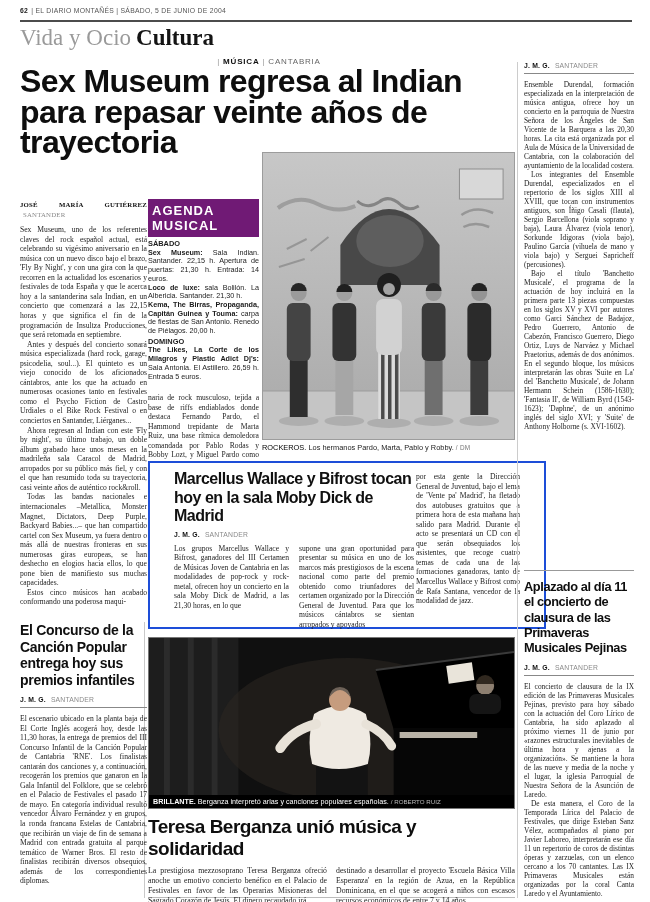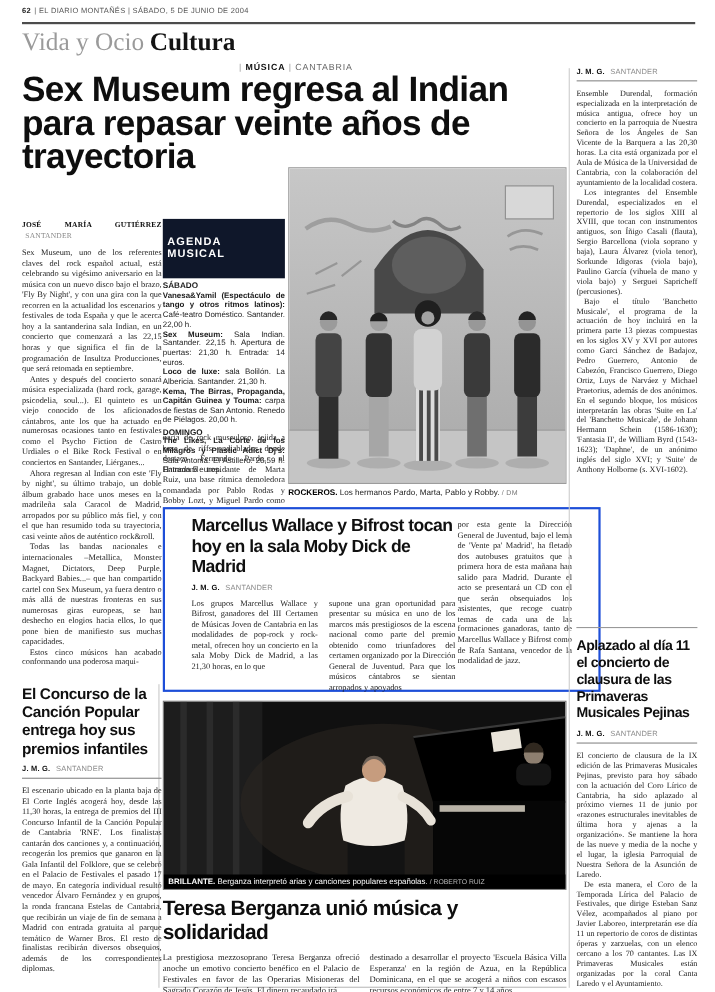--- a/index.html
+++ b/index.html
@@ -26,32 +26,32 @@
   .byline .place{color:#8a8a8a;margin-left:3px;}
   .byline.ruled{border-bottom:1px solid #888;padding-bottom:4px;}
   .bodytext{font-family:"Liberation Serif","DejaVu Serif",serif;font-size:7.6px;line-height:9.55px;
             text-align:justify;color:#1c1c1c;hyphens:auto;}
   .bodytext p{margin:0;}
   .bodytext p + p{text-indent:7px;}
   .col1{position:absolute;left:20px;top:200px;width:127px;height:416px;overflow:hidden;}
   .col2cont{position:absolute;left:148px;top:393px;width:111px;height:66px;overflow:hidden;}
   
   .agenda{position:absolute;left:148px;top:199px;width:111px;}
-  .agenda-title{background:#0f172a;color:#fff;font-weight:bold;font-size:10px;letter-spacing:1px;
-                padding:16px 4px;display:inline-block;}
+  .agenda-title{background:#701a75;color:#fff;font-weight:bold;font-size:13px;letter-spacing:1px;
+                padding:4px 4px;display:inline-block;}
   .agenda-body{margin-top:3px;font-size:7.2px;line-height:8.7px;text-align:justify;}
   .agenda-day{font-weight:bold;font-size:7.4px;margin-top:2px;}
   .ag-item{margin:0;}
   .ag-name{font-weight:bold;}
   .ag-det{color:#222;}
   
   .photo1{position:absolute;left:262px;top:152px;width:253px;height:288px;border:1px solid #9c9c9c;box-sizing:border-box;}
   .photo1 svg,.photo2 svg{display:block;width:100%;height:100%;}
   .caption{font-size:7.4px;color:#222;}
-  .caption .cap-label{font-weight:bold;color:#000;}
+  .caption .cap-label{font-weight:normal;color:#000;}
   .caption .cap-credit{color:#777;font-size:6.4px;letter-spacing:.3px;}
   .caption1{position:absolute;left:262px;top:443px;width:253px;}
   
   .moby{position:absolute;left:148px;top:461px;width:398px;height:168px;border:2px solid #1d4ed8;
         box-sizing:border-box;padding:7px 24px;}
   .moby-inner{position:relative;height:100%;}
   .moby-headline{width:252px;font-size:16px;line-height:18.5px;font-weight:bold;letter-spacing:-.5px;color:#101010;}
   .moby .byline{margin-top:5px;}
   .moby-cols{display:flex;gap:10px;width:240px;}
   .moby-col{width:115px;height:100px;overflow:hidden;}
@@ -105,21 +105,20 @@
     <p>Antes y después del concierto sonará música especializada (hard rock, garage, psicodelia, soul...). El quinteto es un viejo conocido de los aficionados cántabros, ante los que ha actuado en numerosas ocasiones tanto en festivales como el Psycho Fiction de Castro Urdiales o el Bike Rock Festival o en conciertos en Santander, Liérganes...</p>
     <p>Ahora regresan al Indian con este 'Fly by night', su último trabajo, un doble álbum grabado hace unos meses en la madrileña sala Caracol de Madrid, arropados por su público más fiel, y con el que han resumido toda su trayectoria, casi veinte años de auténtico rock&amp;roll.</p>
     <p>Todas las bandas nacionales e internacionales –Metallica, Monster Magnet, Dictators, Deep Purple, Backyard Babies...– que han compartido cartel con Sex Museum, ya fuera dentro o más allá de nuestras fronteras en sus numerosas giras europeas, se han deshecho en elogios hacia ellos, lo que pone bien de manifiesto sus muchas capacidades.</p>
     <p>Estos cinco músicos han acabado conformando una poderosa maqui-</p>
   </div>
 
   <div class="agenda">
     <div class="agenda-title">AGENDA MUSICAL</div>
     <div class="agenda-body">
       <div class="agenda-day">SÁBADO</div>
-      <p class="ag-item"><span class="ag-name">Vanesa&amp;Yamil (Espectáculo de tango y otros ritmos latinos):</span> <span class="ag-det">Café-teatro Doméstico. Santander. 22,00 h.</span></p>
       <p class="ag-item"><span class="ag-name">Sex Museum:</span> <span class="ag-det">Sala Indian. Santander. 22,15 h. Apertura de puertas: 21,30 h. Entrada: 14 euros.</span></p>
       <p class="ag-item"><span class="ag-name">Loco de luxe:</span> <span class="ag-det">sala Bolilón. La Albericia. Santander. 21,30 h.</span></p>
       <p class="ag-item"><span class="ag-name">Kema, The Birras, Propaganda, Capitán Guinea y Touma:</span> <span class="ag-det">carpa de fiestas de San Antonio. Renedo de Piélagos. 20,00 h.</span></p>
       <div class="agenda-day">DOMINGO</div>
       <p class="ag-item"><span class="ag-name">The Likes, La Corte de los Milagros y Plastic Adict Dj's:</span> <span class="ag-det">Sala Antonia. El Astillero. 26,59 h. Entrada 5 euros.</span></p>
     </div>
   </div>
 
   <div class="col2cont bodytext">
     <p>naria de rock musculoso, tejida a base de riffs endiablados donde destaca Fernando Pardo, el Hammond trepidante de Marta Ruiz, una base rítmica demoledora comandada por Pablo Rodas y Bobby Lozt, y Miguel Pardo como frontman.</p>

